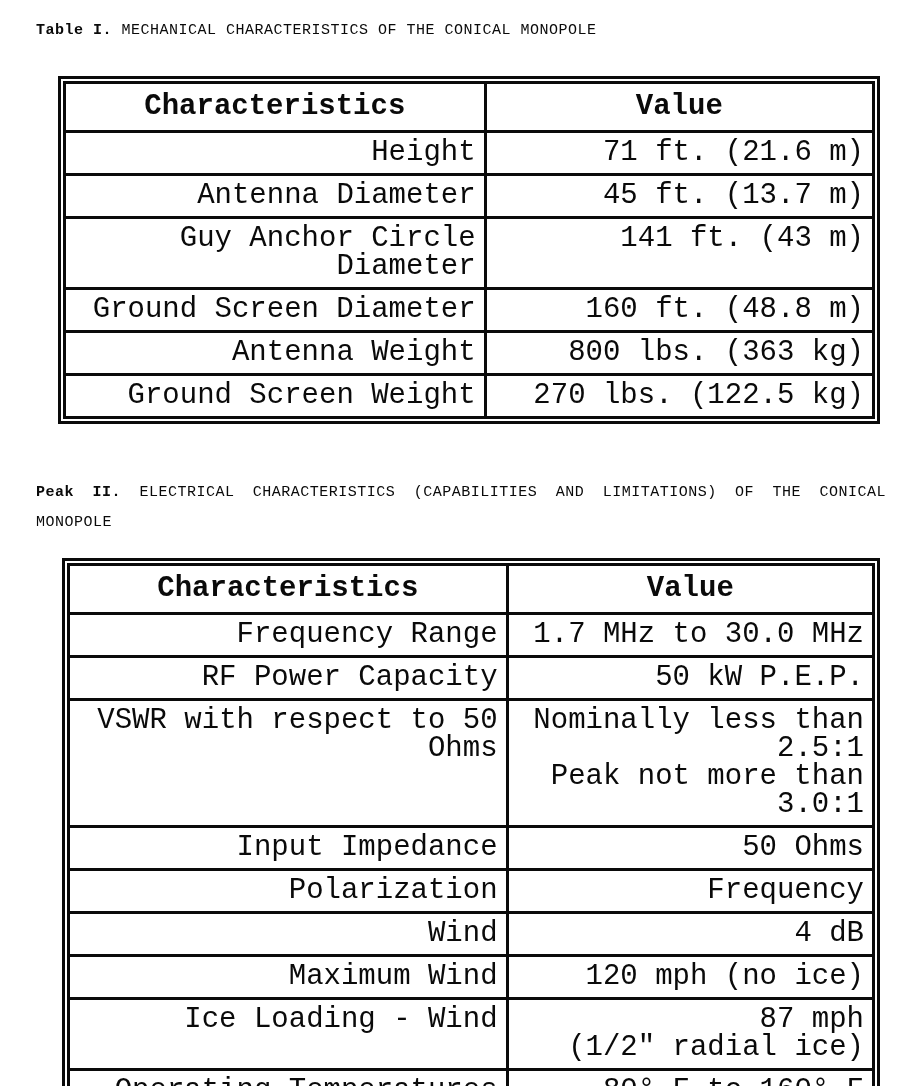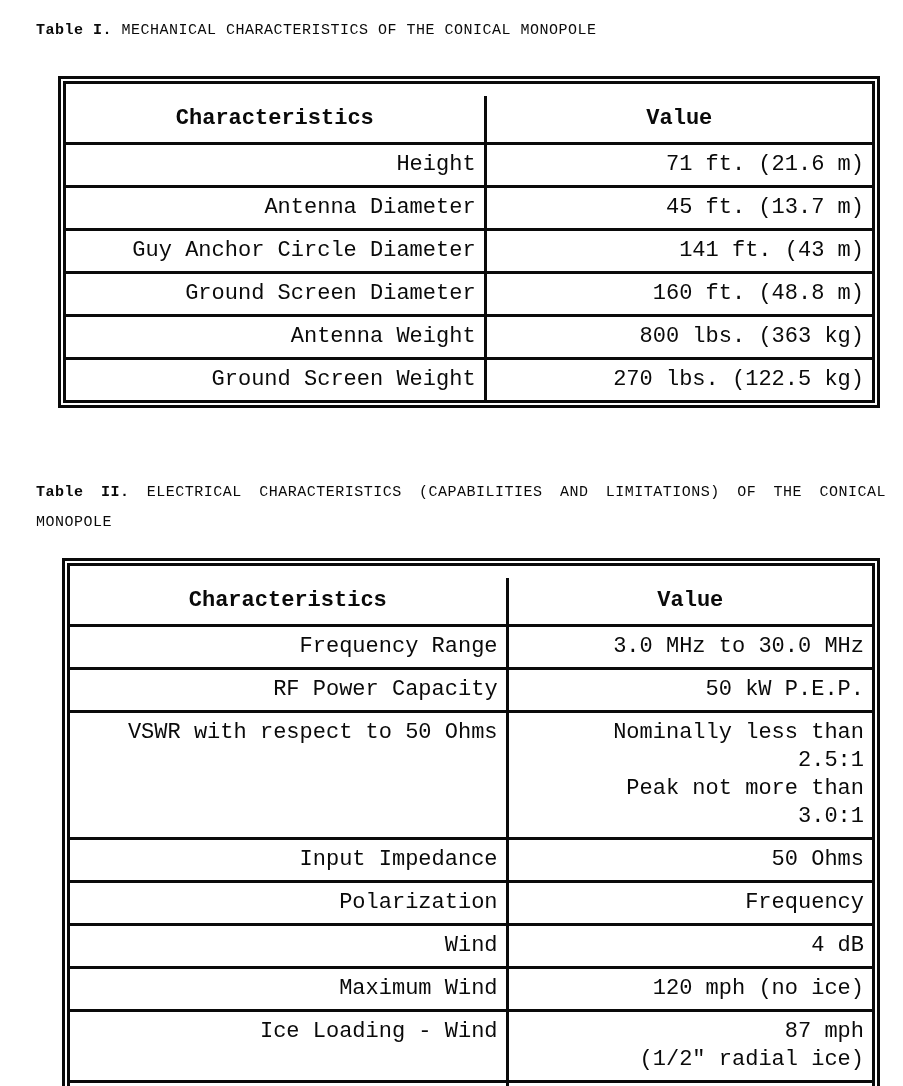--- a/index.html
+++ b/index.html
@@ -27,23 +27,22 @@
     position: absolute;
     border: 8px double #0a0a0a;
     background: #ffffff;
   }
   .tbl-wrap-1 { left: 58px; top: 76px; width: 822px; }
   .tbl-wrap-2 { left: 62px; top: 558px; width: 818px; }
   table.tbl {
     width: 100%;
     border-collapse: collapse;
     table-layout: fixed;
-    font-size: 22px;
+    font-size: 29px;
     line-height: 28px;
-    margin-top: 12px;
   }
   .tbl th, .tbl td {
     border-bottom: 3px solid #0a0a0a;
     vertical-align: top;
     padding: 6px 8px;
   }
   .tbl tr:last-child th, .tbl tr:last-child td { border-bottom: none; }
   .tbl th { font-weight: bold; text-align: center; padding: 9px 8px; }
   .tbl td.label-cell { text-align: right; padding-left: 16px; }
   .tbl td.value-cell, .tbl th.value-col { border-left: 3px solid #0a0a0a; }
@@ -90,36 +89,36 @@
         <td class="value-cell">800 lbs. (363 kg)</td>
       </tr>
       <tr>
         <td class="label-cell">Ground Screen Weight</td>
         <td class="value-cell">270 lbs. (122.5 kg)</td>
       </tr>
     </tbody>
       </table>
   </div>
 
-  <p class="caption caption-2"><span class="cap-bold">Table II.</span><span> ELECTRICAL CHARACTERISTICS (CAPABILITIES AND LIMITATIONS) OF THE CONICAL MONOPOLE</span></p>
+  <p class="caption caption-2"><span class="cap-bold">Peak II.</span><span> ELECTRICAL CHARACTERISTICS (CAPABILITIES AND LIMITATIONS) OF THE CONICAL MONOPOLE</span></p>
 
   <div class="tbl-wrap tbl-wrap-2">
     <table class="tbl tbl-2">
       <colgroup>
           <col class="c1">
           <col class="c2">
         </colgroup>
       <tbody>
           <tr>
         <th>Characteristics</th>
         <th class="value-col">Value</th>
       </tr>
       <tr>
         <td class="label-cell">Frequency Range</td>
-        <td class="value-cell">3.0 MHz to 30.0 MHz</td>
+        <td class="value-cell">1.7 MHz to 30.0 MHz</td>
       </tr>
       <tr>
         <td class="label-cell">RF Power Capacity</td>
         <td class="value-cell">50 kW P.E.P.</td>
       </tr>
       <tr>
         <td class="label-cell">VSWR with respect to 50 Ohms</td>
         <td class="value-cell">Nominally less than
 2.5:1
 Peak not more than

